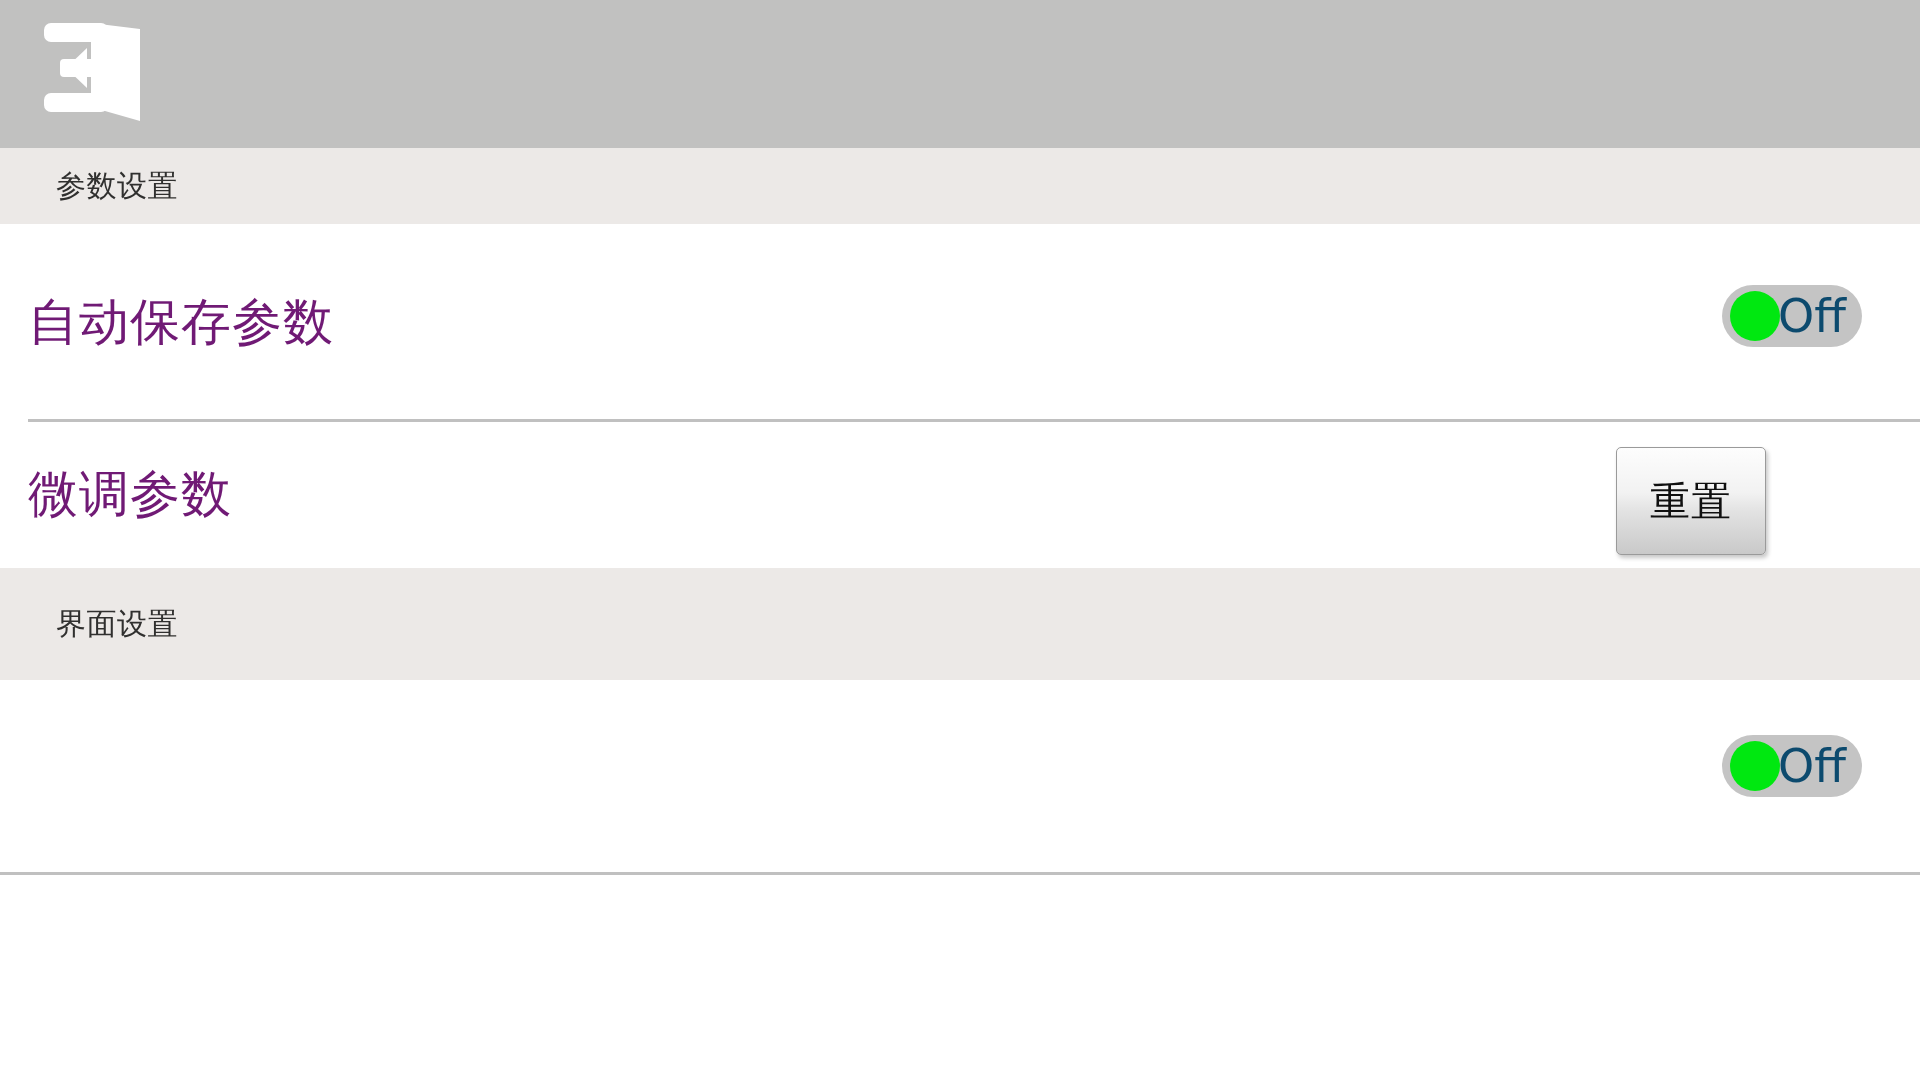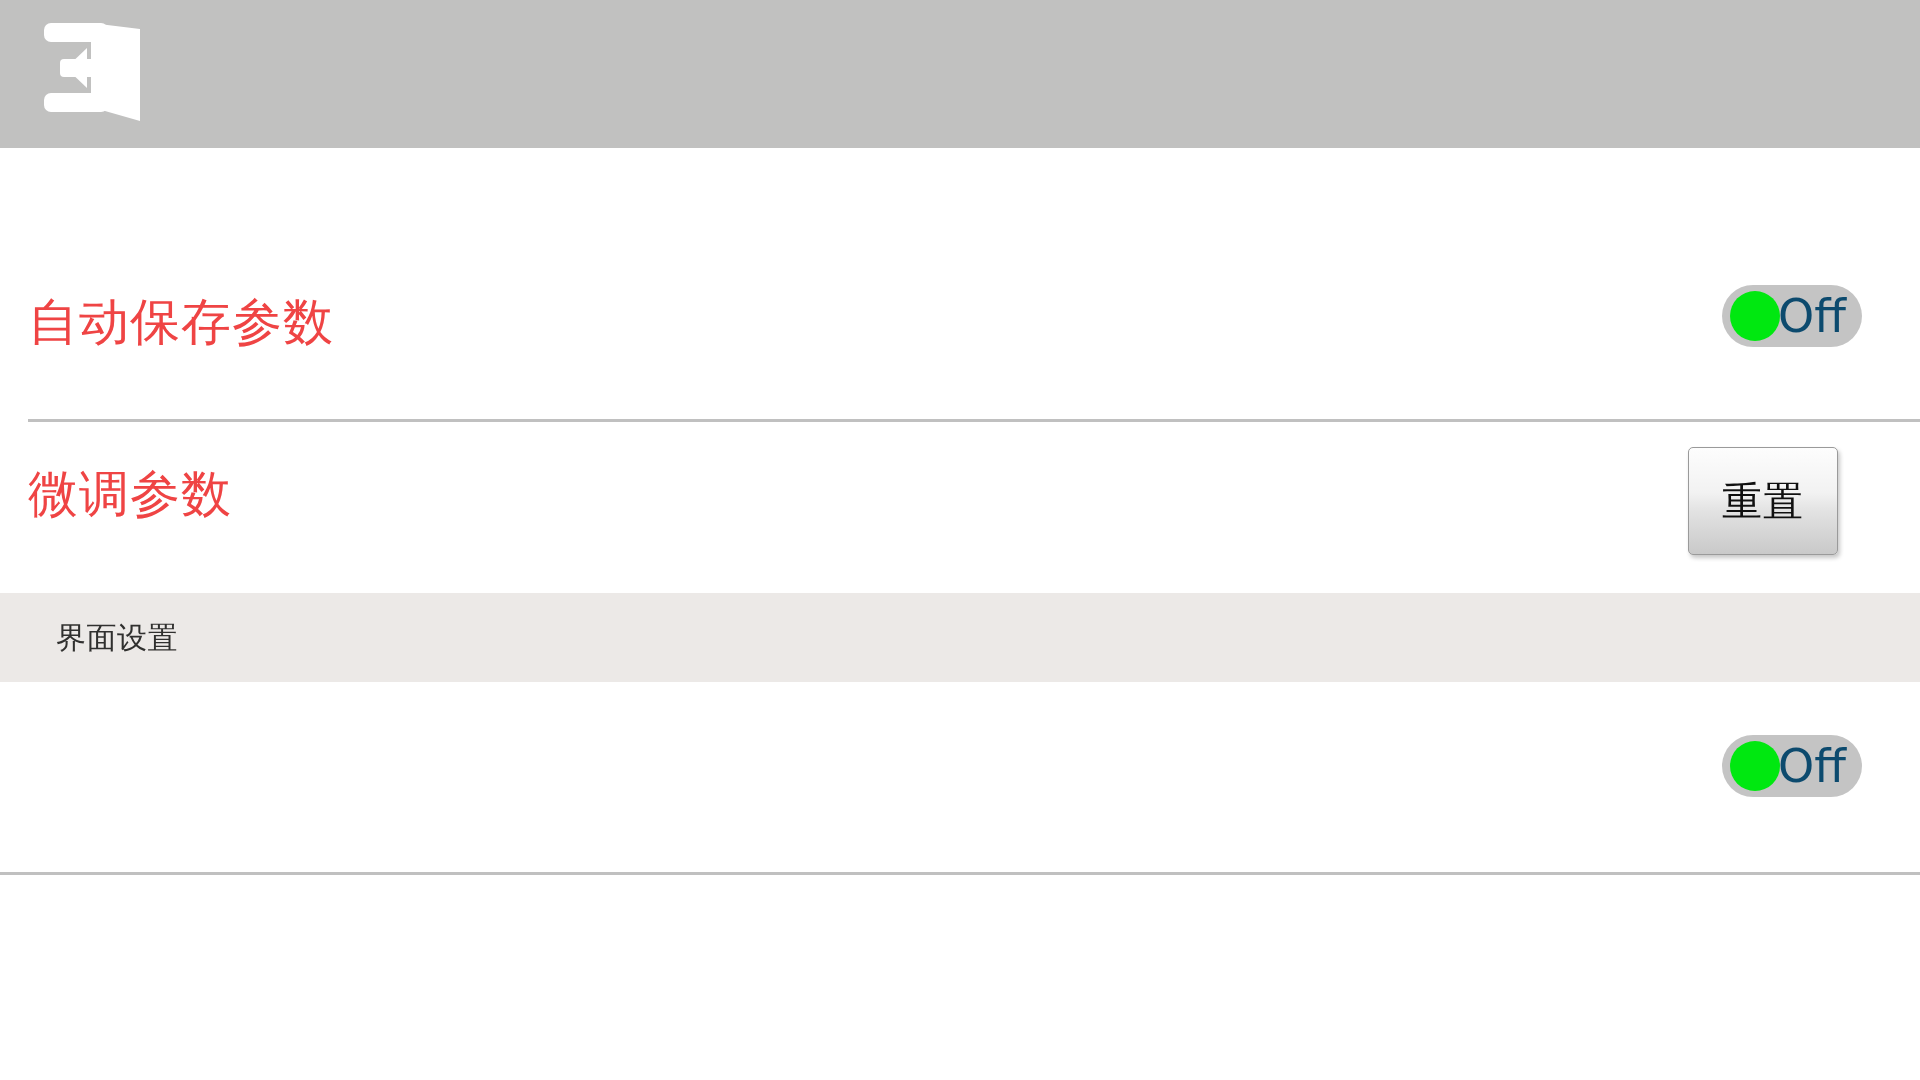--- a/index.html
+++ b/index.html
@@ -70,21 +70,21 @@
     left: 0;
     width: 1920px;
     background: #ffffff;
     box-sizing: border-box;
     display: flex;
     align-items: center;
   }
   .row-label {
     margin-left: 28px;
     font-size: 50px;
-    color: #ef4444;
+    color: #701a75;
     line-height: 1;
     letter-spacing: 1px;
     white-space: nowrap;
   }
 
   
   .divider {
     position: absolute;
     height: 3px;
     background: #c0c0c0;
@@ -163,39 +163,42 @@
 
           <rect x="8" y="74" width="64" height="19" rx="7" fill="#ffffff"></rect>
 
           <rect x="24" y="40" width="50" height="18" rx="4" fill="#ffffff"></rect>
           <path d="M30 49 L51 29 L51 69 Z" fill="#ffffff"></path>
         </svg>
       </span>
     </div>
   </div>
 
+  <div class="section-header" style="top:148px; height:76px;">
+    <span class="section-header-label">参数设置</span>
+  </div>
 
   <div class="row" style="top:224px; height:196px;">
     <span class="row-label">自动保存参数</span>
   </div>
   <div class="toggle" style="left:1722px; top:285px;">
     <span class="toggle-knob"></span>
     <span class="toggle-state">Off</span>
   </div>
 
   <div class="divider" style="left:28px; top:419px; width:1892px;"></div>
 
   <div class="row" style="top:422px; height:144px;">
     <span class="row-label">微调参数</span>
   </div>
-  <div class="push-button" style="left:1688px; top:447px;">
+  <div class="push-button" style="left:1616px; top:447px;">
     <span class="push-button-label">重置</span>
   </div>
 
-  <div class="section-header" style="top:593px; height:89px;">
+  <div class="section-header" style="top:568px; height:112px;">
     <span class="section-header-label">界面设置</span>
   </div>
 
   <div class="toggle" style="left:1722px; top:735px;">
     <span class="toggle-knob"></span>
     <span class="toggle-state">Off</span>
   </div>
 
   <div class="divider" style="left:0px; top:872px; width:1920px;"></div>
 

